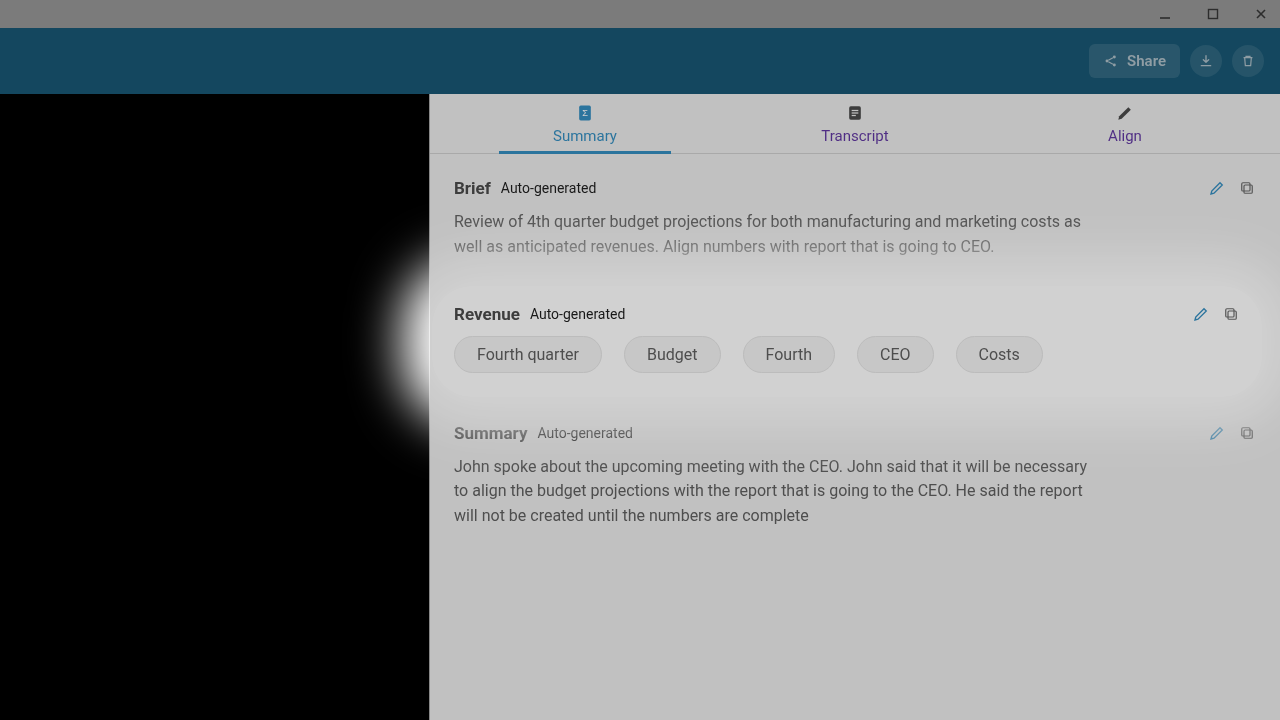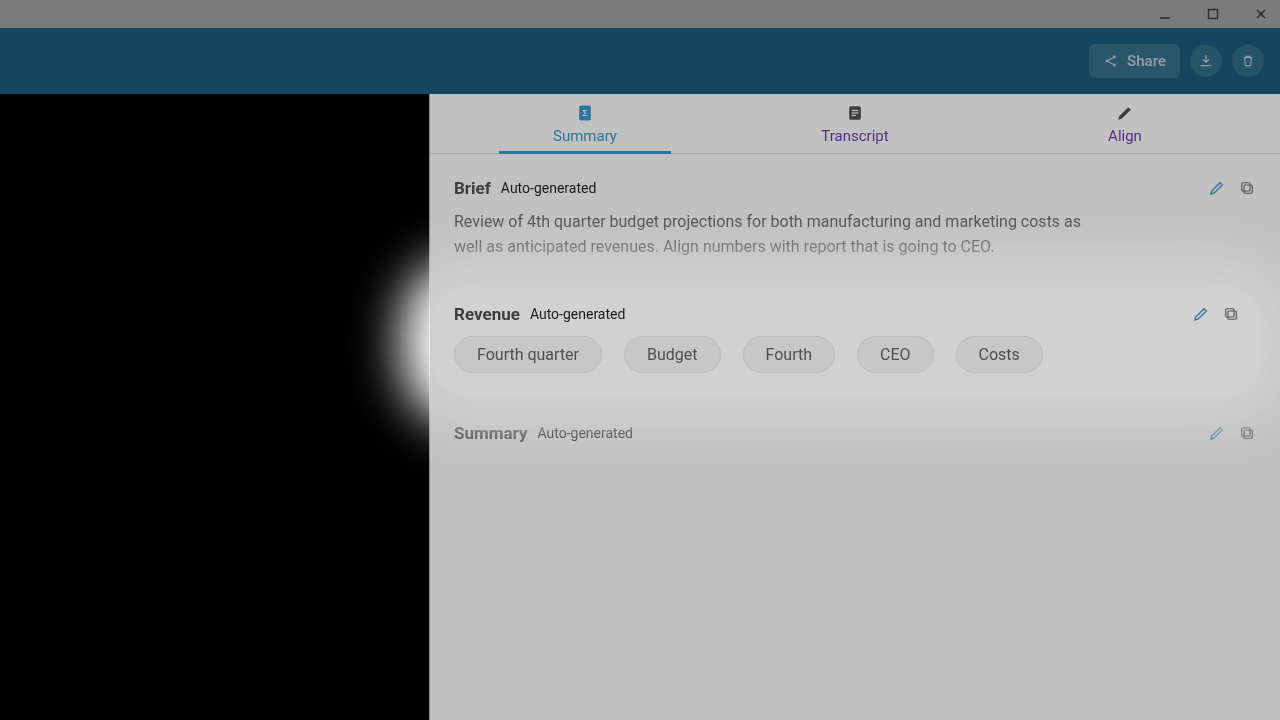--- a/index.html
+++ b/index.html
@@ -276,18 +276,19 @@
                   </svg>
               </span>
               <span class="sec-act copy">
                 <svg viewBox="0 0 24 24">
                     <rect x="8" y="8" width="11" height="11" rx="1.5" fill="none" stroke="currentColor" stroke-width="1.6"></rect>
                     <rect x="5" y="5" width="11" height="11" rx="1.5" fill="none" stroke="currentColor" stroke-width="1.6"></rect>
                   </svg>
               </span>
             </div>
           </div>
+          <p class="body-text">John spoke about the upcoming meeting with the CEO. John said that it will be necessary to align the budget projections with the report that is going to the CEO. He said the report will not be created until the numbers are complete</p>
         </div>
 
       </div>
     </div>
   </div>
 </div>
 
 </body></html>

